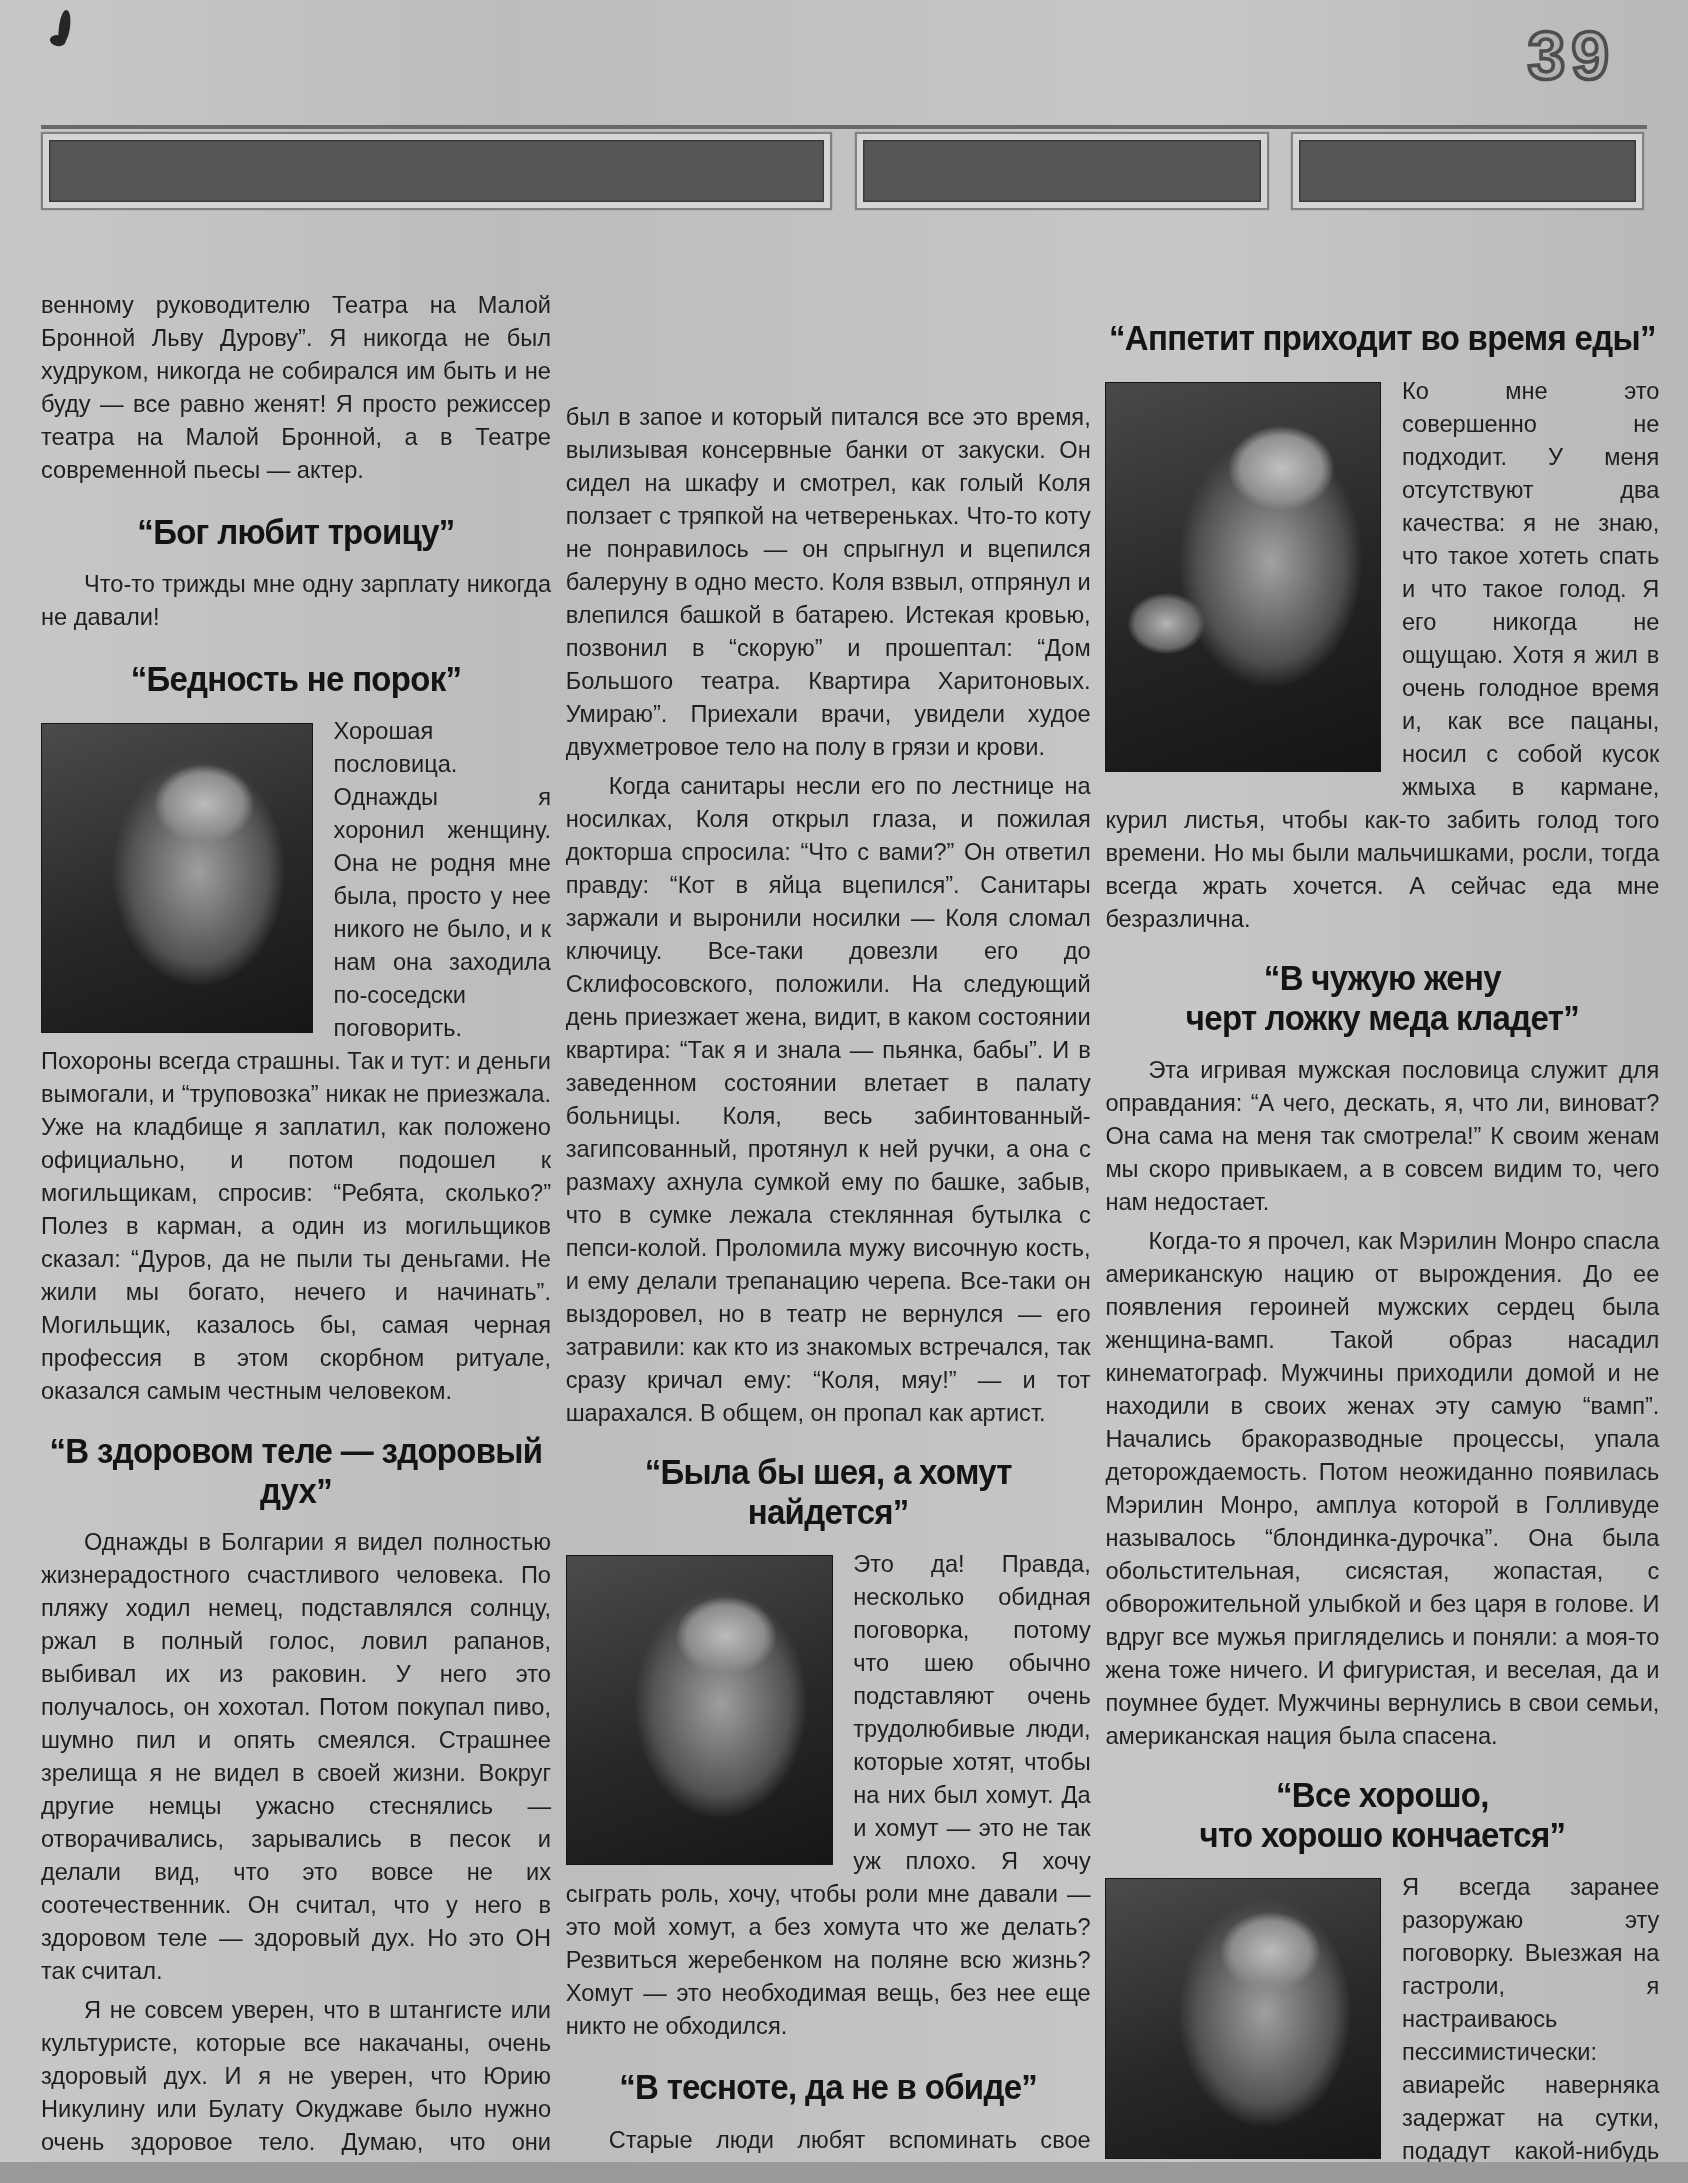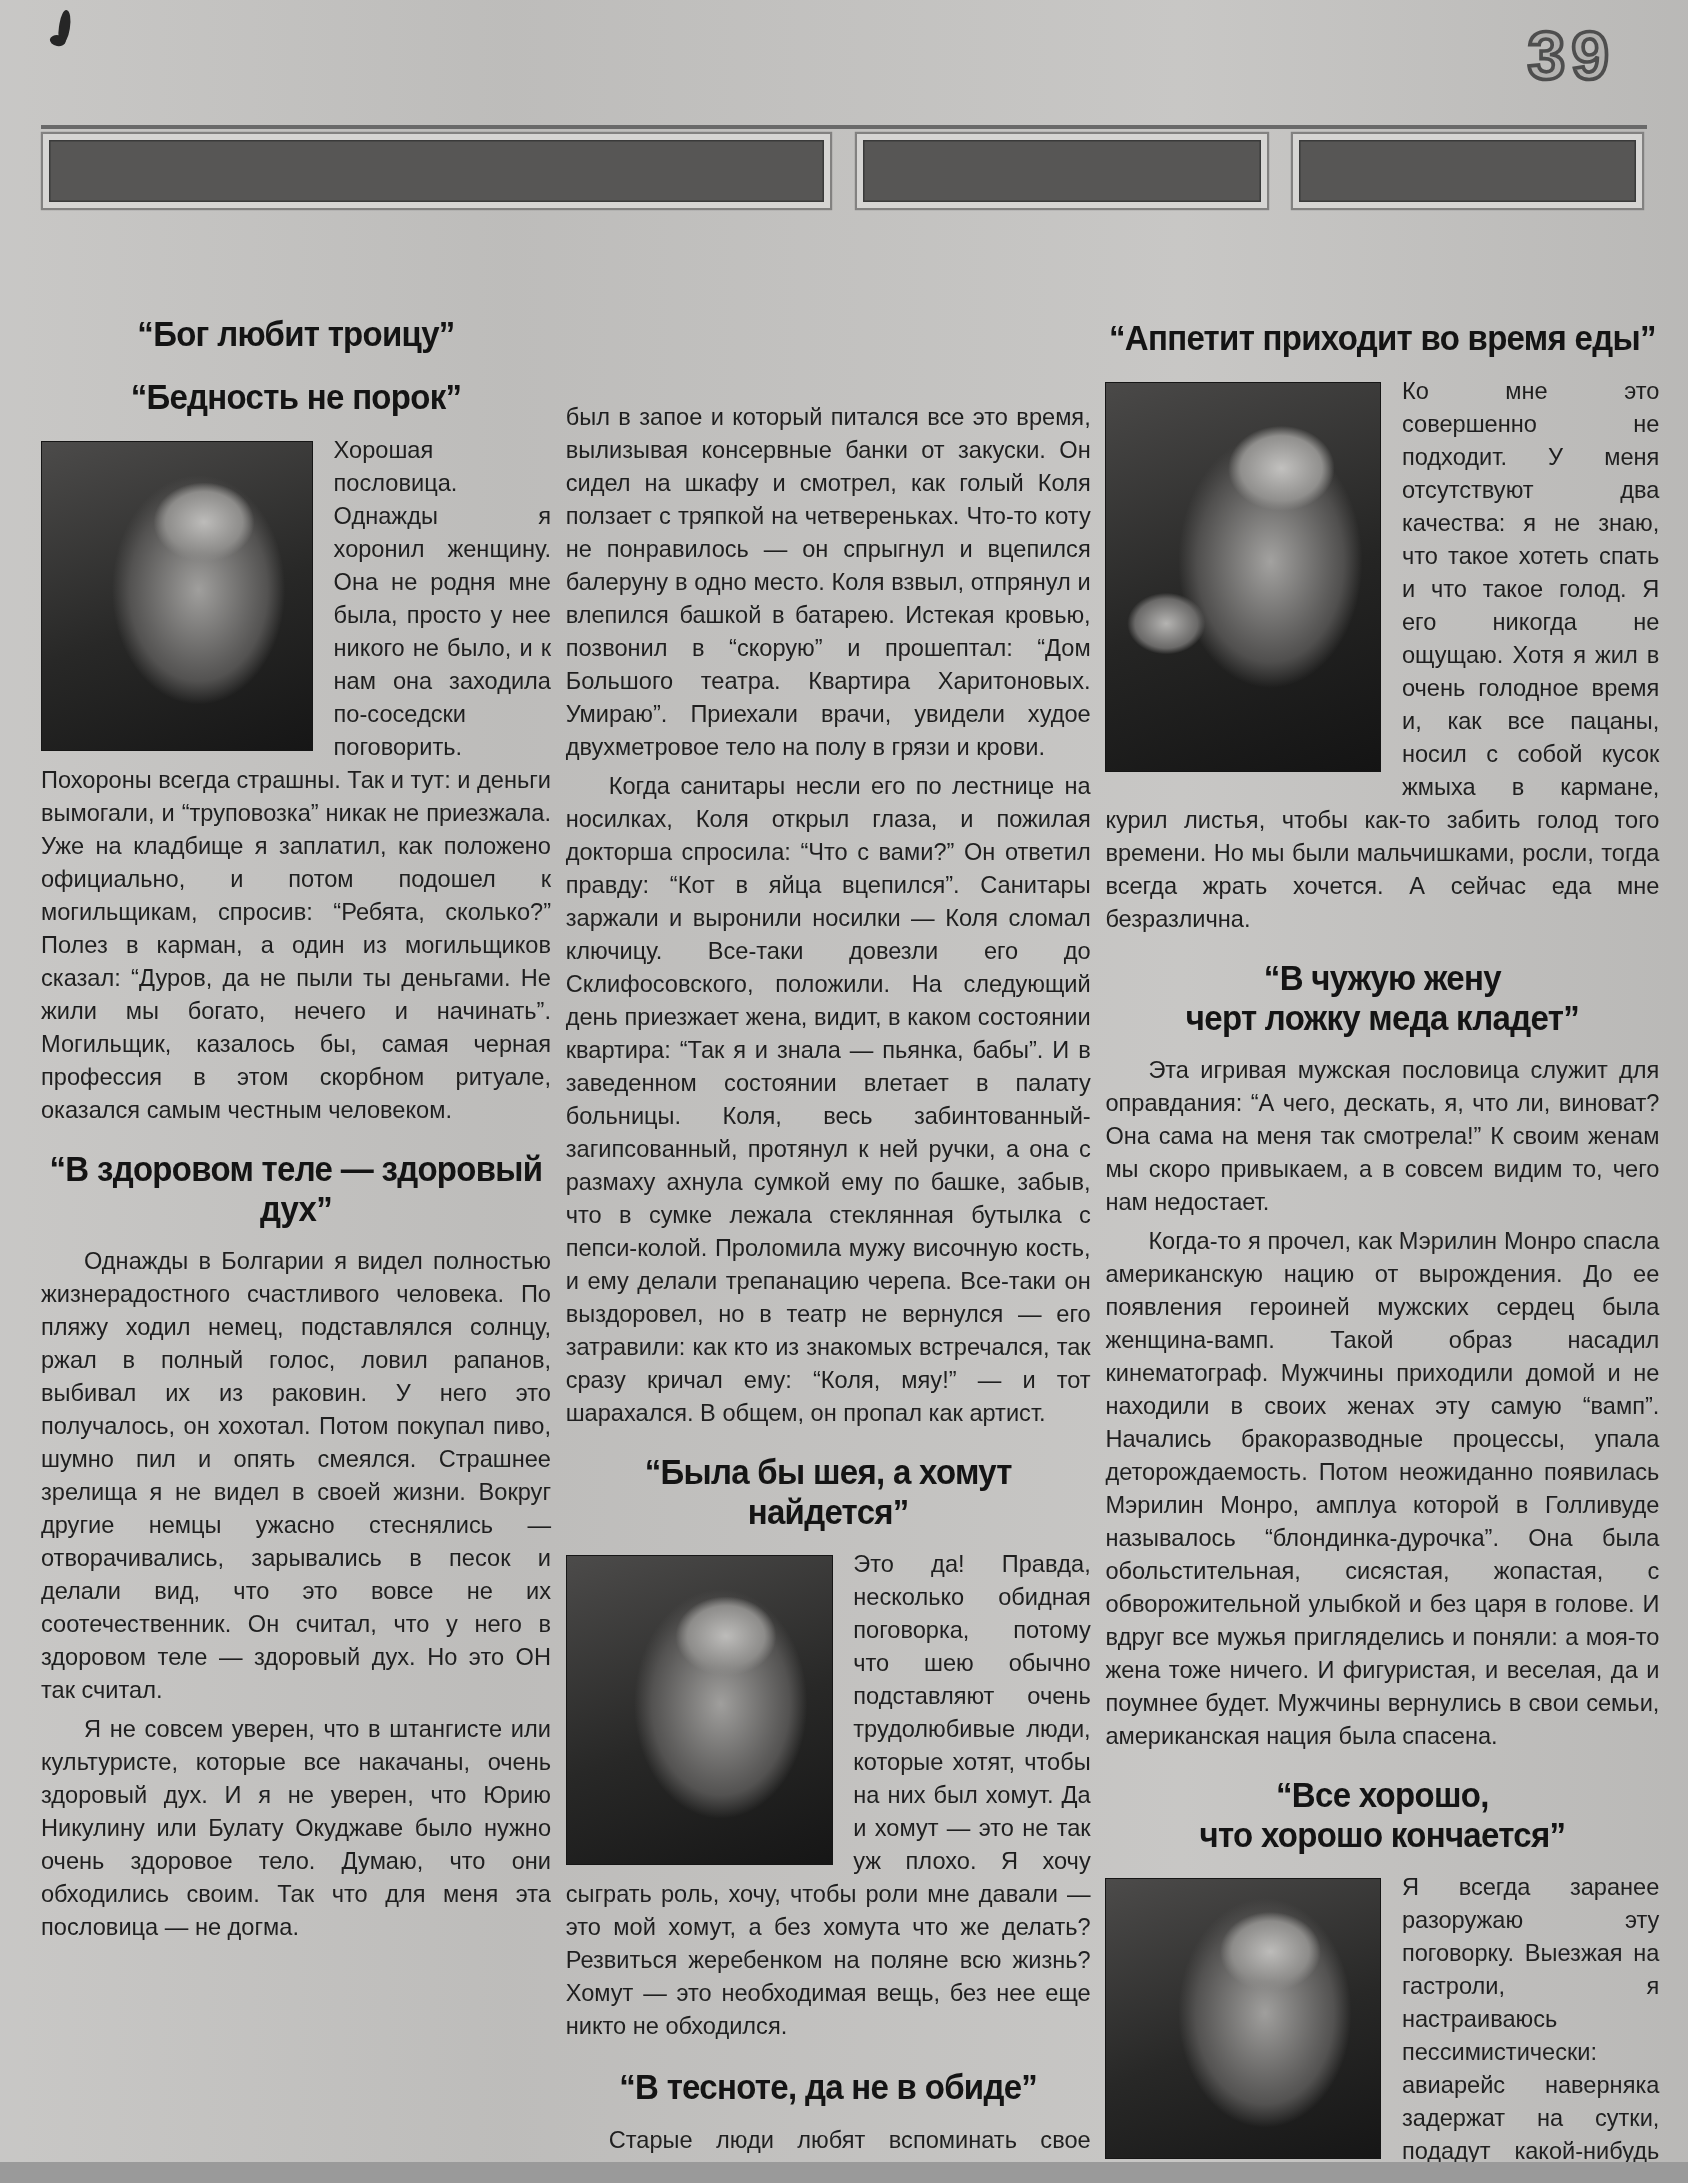--- a/index.html
+++ b/index.html
@@ -57,21 +57,23 @@
   <div class="rule-top"></div>
   <div class="bars">
     <div class="bar b1"></div>
     <div class="bar b2"></div>
     <div class="bar b3"></div>
   </div>
 
   <div class="cols">
 
     <div class="col col1">
+      <p>венному руководителю Театра на Малой Бронной Льву Дурову”. Я никогда не был худруком, никогда не собирался им быть и не буду — все равно женят! Я просто режиссер театра на Малой Бронной, а в Театре современной пьесы — актер.</p>
       <h2>“Бог любит троицу”</h2>
+      <p class="indent">Что-то трижды мне одну зарплату никогда не давали!</p>
       <h2>“Бедность не порок”</h2>
       <div>
         <div class="photo p1"></div>
         <p>Хорошая пословица. Однажды я хоронил женщину. Она не родня мне была, просто у нее никого не было, и к нам она заходила по-соседски поговорить. Похороны всегда страшны. Так и тут: и деньги вымогали, и “труповозка” никак не приезжала. Уже на кладбище я заплатил, как положено официально, и потом подошел к могильщикам, спросив: “Ребята, сколько?” Полез в карман, а один из могильщиков сказал: “Дуров, да не пыли ты деньгами. Не жили мы богато, нечего и начинать”. Могильщик, казалось бы, самая черная профессия в этом скорбном ритуале, оказался самым честным человеком.</p>
       </div>
       <h2>“В здоровом теле — здоровый дух”</h2>
       <p class="indent">Однажды в Болгарии я видел полностью жизнерадостного счастливого человека. По пляжу ходил немец, подставлялся солнцу, ржал в полный голос, ловил рапанов, выбивал их из раковин. У него это получалось, он хохотал. Потом покупал пиво, шумно пил и опять смеялся. Страшнее зрелища я не видел в своей жизни. Вокруг другие немцы ужасно стеснялись — отворачивались, зарывались в песок и делали вид, что это вовсе не их соотечественник. Он считал, что у него в здоровом теле — здоровый дух. Но это ОН так считал.</p>
       <p class="indent">Я не совсем уверен, что в штангисте или культуристе, которые все накачаны, очень здоровый дух. И я не уверен, что Юрию Никулину или Булату Окуджаве было нужно очень здоровое тело. Думаю, что они обходились своим. Так что для меня эта пословица — не догма.</p>
 
     </div>

